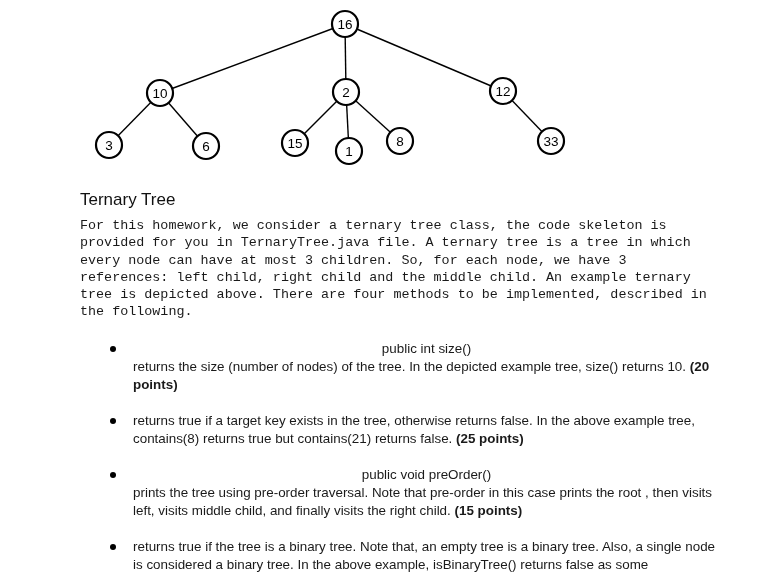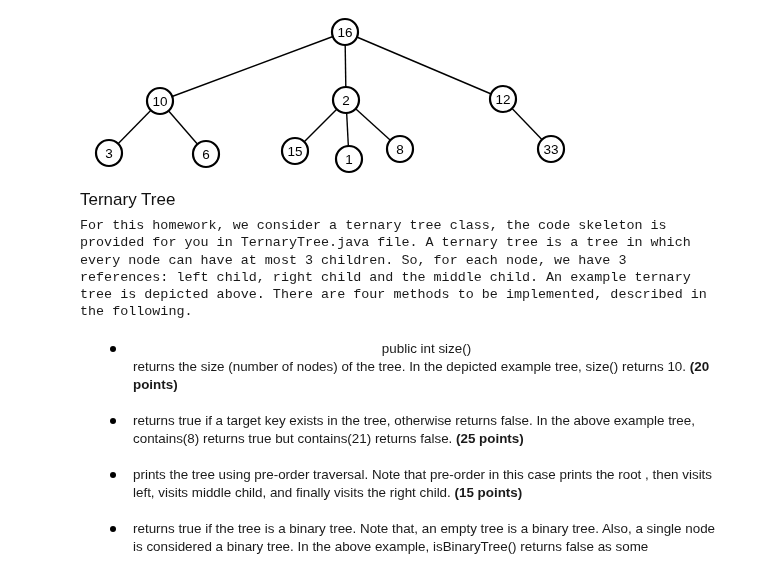--- a/index.html
+++ b/index.html
@@ -4,21 +4,21 @@
 <style>
   html, body { margin: 0; padding: 0; }
   body {
     width: 766px; height: 580px;
     background: #ffffff;
     overflow: hidden;
     position: relative;
     font-family: "Liberation Sans", sans-serif;
     color: #1a1a1a;
   }
-  .tree-wrap { position: absolute; top: 8px; left: 0; width: 766px; height: 172px; }
+  .tree-wrap { position: absolute; top: 0; left: 0; width: 766px; height: 172px; }
   .content { position: absolute; left: 80px; top: 190px; width: 640px; }
   h1.doc-heading {
     font-size: 17px; line-height: 20px; font-weight: normal;
     color: #111111; margin: 0 0 7px 0;
   }
   p.intro {
     font-size: 13.4px; line-height: 17.3px;
     margin: 0 0 19px 0; max-width: 628px; font-family: Liberation Mono, monospace;
   }
   ul.methods { list-style: none; margin: 0; padding: 0; }
@@ -104,20 +104,21 @@
       <span class="bullet-dot"></span>
       <div class="sig">public int size()</div>
       <div class="desc"><span>returns the size (number of nodes) of the tree. In the depicted example tree, size() returns 10.</span> <strong class="points">(20 points)</strong></div>
     </li>
     <li>
       <span class="bullet-dot"></span>
       <div class="desc"><span>returns true if a target key exists in the tree, otherwise returns false. In the above example tree, contains(8) returns true but contains(21) returns false.</span>  <strong class="points">(25 points)</strong></div>
     </li>
     <li>
       <span class="bullet-dot"></span>
+      <div class="sig">public void preOrder()</div>
       <div class="desc"><span>prints the tree using pre-order traversal. Note that pre-order in this case prints the root , then visits left, visits middle child, and finally visits the right child.</span> <strong class="points">(15 points)</strong></div>
     </li>
     <li>
       <span class="bullet-dot"></span>
       <div class="desc"><span>returns true if the tree is a binary tree. Note that, an empty tree is a binary tree. Also, a single node is considered a binary tree. In the above example, isBinaryTree() returns false as some</span> <strong class="points"></strong></div>
     </li>
   </ul>
 </div>
 
 </body></html>

